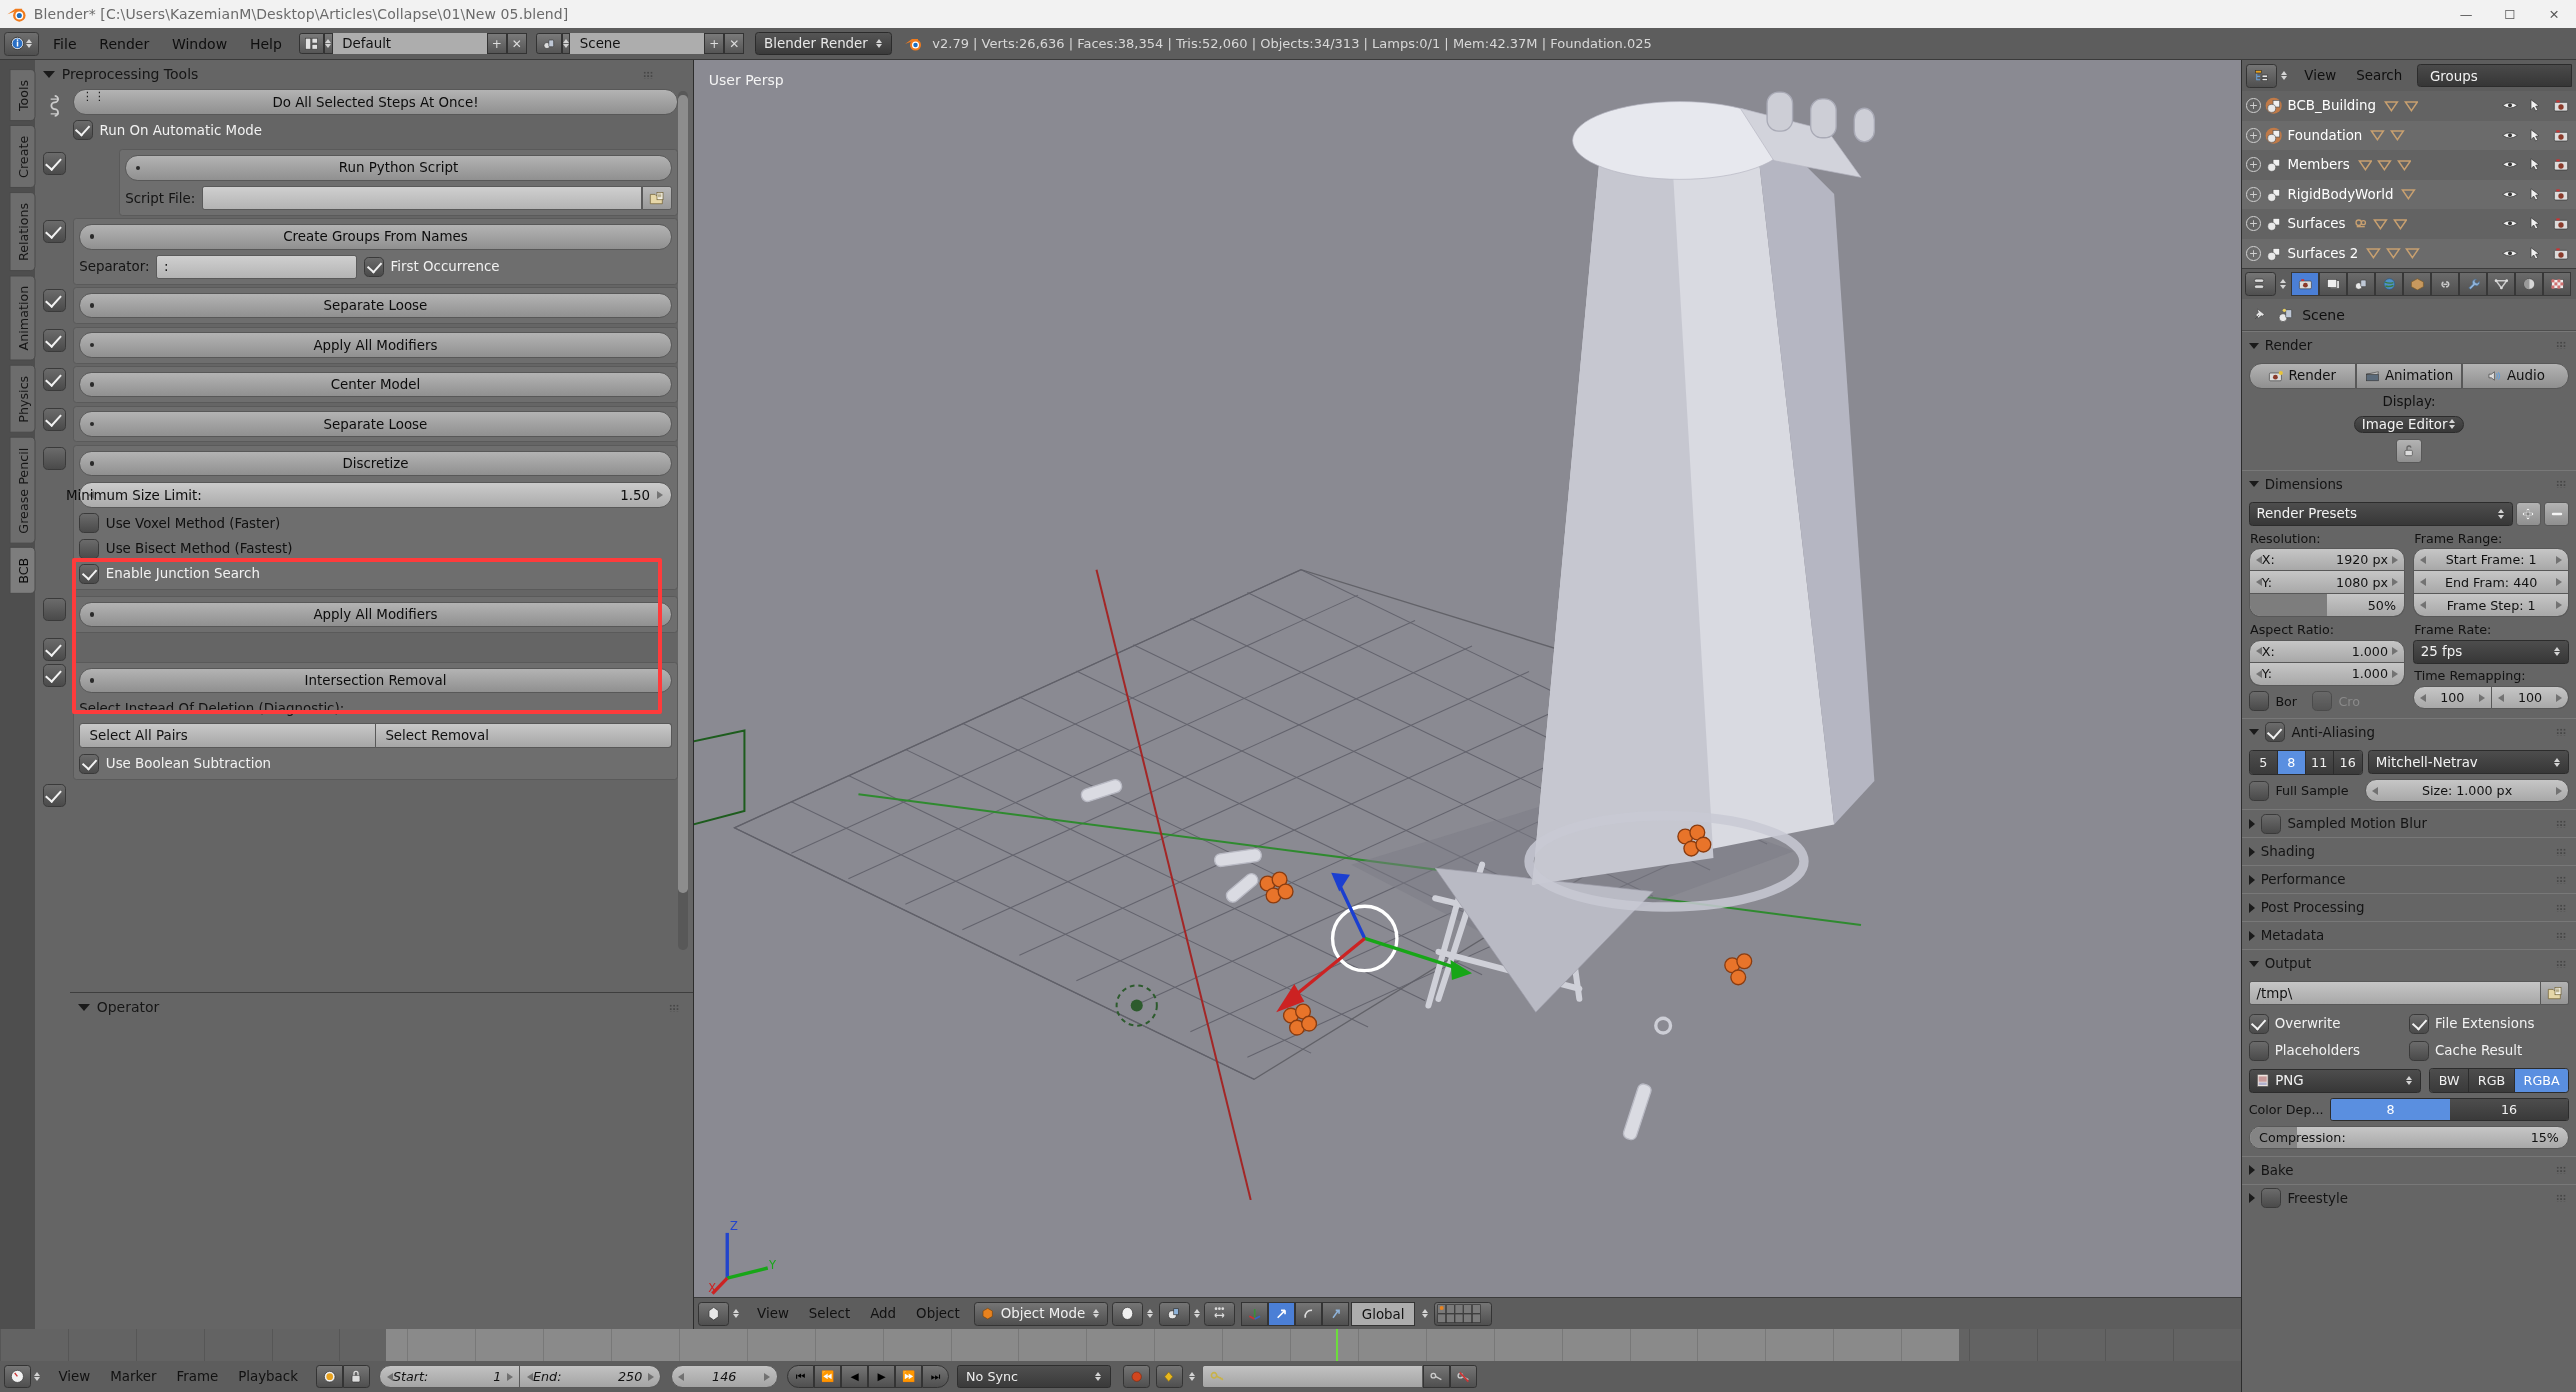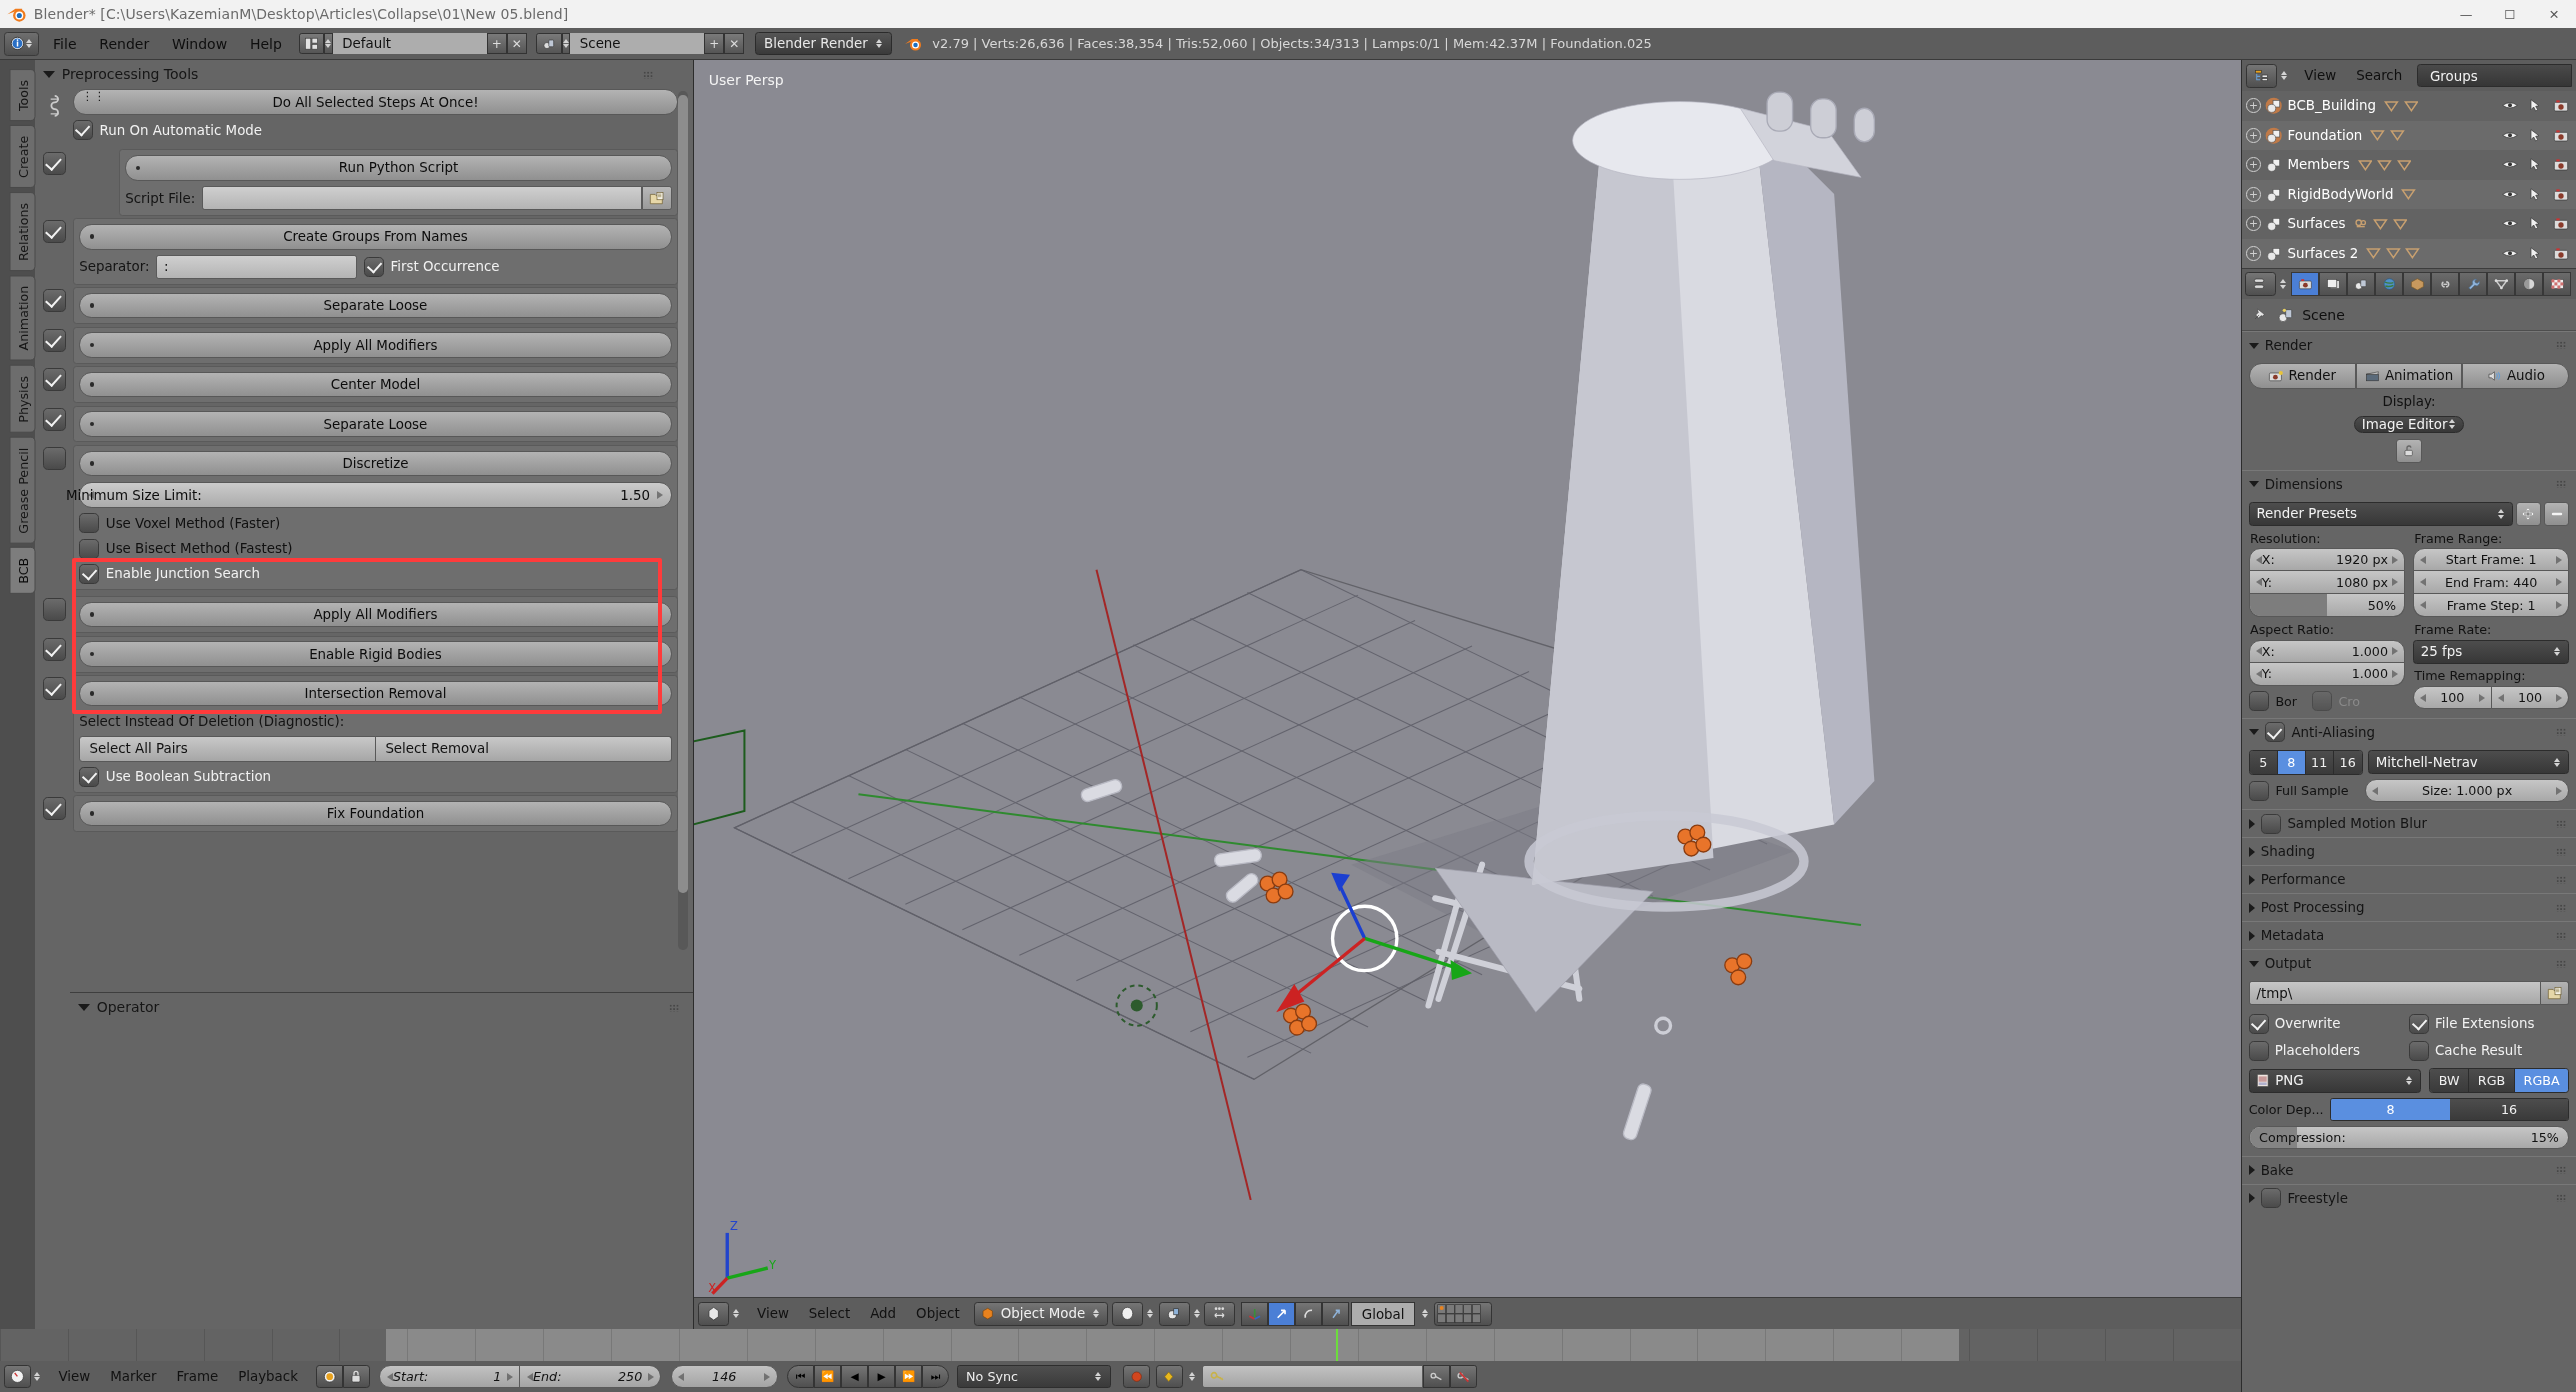--- a/index.html
+++ b/index.html
@@ -496,26 +496,20 @@
         <div class="box">
           <div class="obtn">
             <span class="dot"></span>
             <span>Apply All Modifiers</span>
           </div>
         </div>
       </div>
 
       <div class="rowwrap">
         <div class="chk on"></div>
-        <div class="box">
-          <div class="obtn">
-            <span class="dot"></span>
-            <span>Enable Rigid Bodies</span>
-          </div>
-        </div>
       </div>
 
       <div class="rowwrap">
         <div class="chk on"></div>
         <div class="box">
           <div class="obtn">
             <span class="dot"></span>
             <span>Intersection Removal</span>
           </div>
           <div class="plabel">Select Instead Of Deletion (Diagnostic):</div>
@@ -525,26 +519,20 @@
           </div>
           <div class="cbrow">
             <span class="cbsm on"></span>
             <span class="cbtxt">Use Boolean Subtraction</span>
           </div>
         </div>
       </div>
 
       <div class="rowwrap">
         <div class="chk on"></div>
-        <div class="box">
-          <div class="obtn">
-            <span class="dot"></span>
-            <span>Fix Foundation</span>
-          </div>
-        </div>
       </div>
 
       <div id="scrollbar">
         <div class="thumb"></div>
       </div>
 
       <div id="highlightbox" style="left:37px; top:498px; width:590px; height:156px;"></div>
 
       <div id="operatorpanel">
         <div class="hd">

